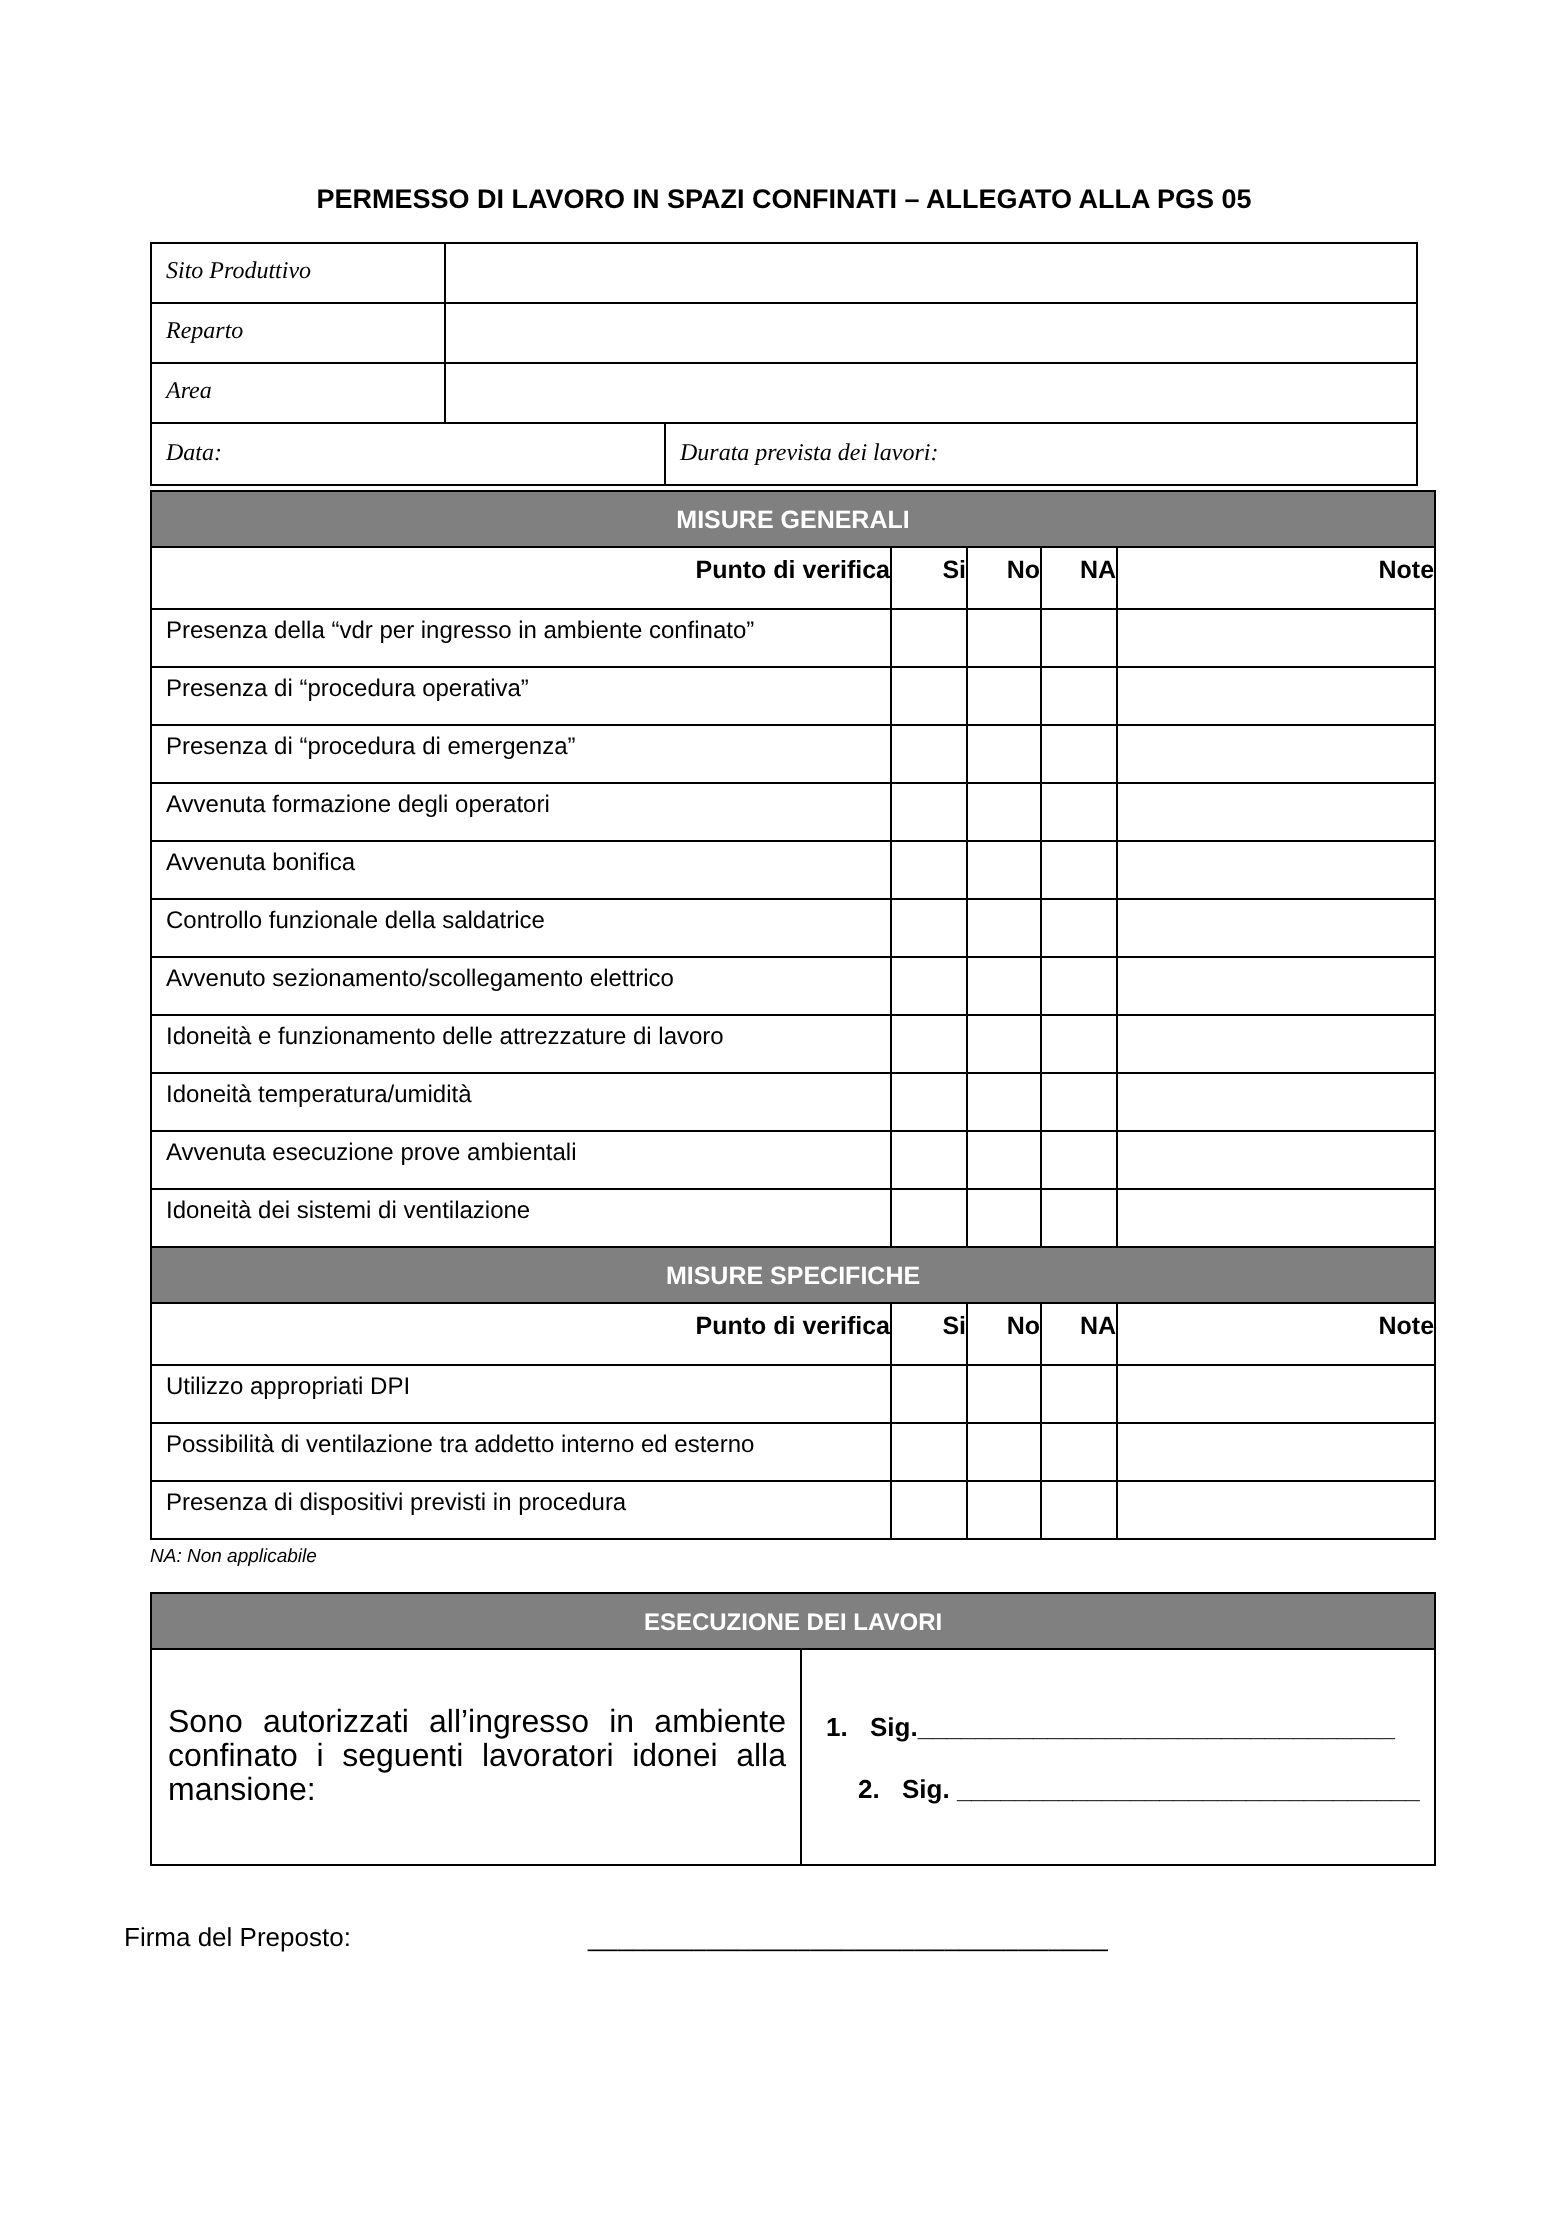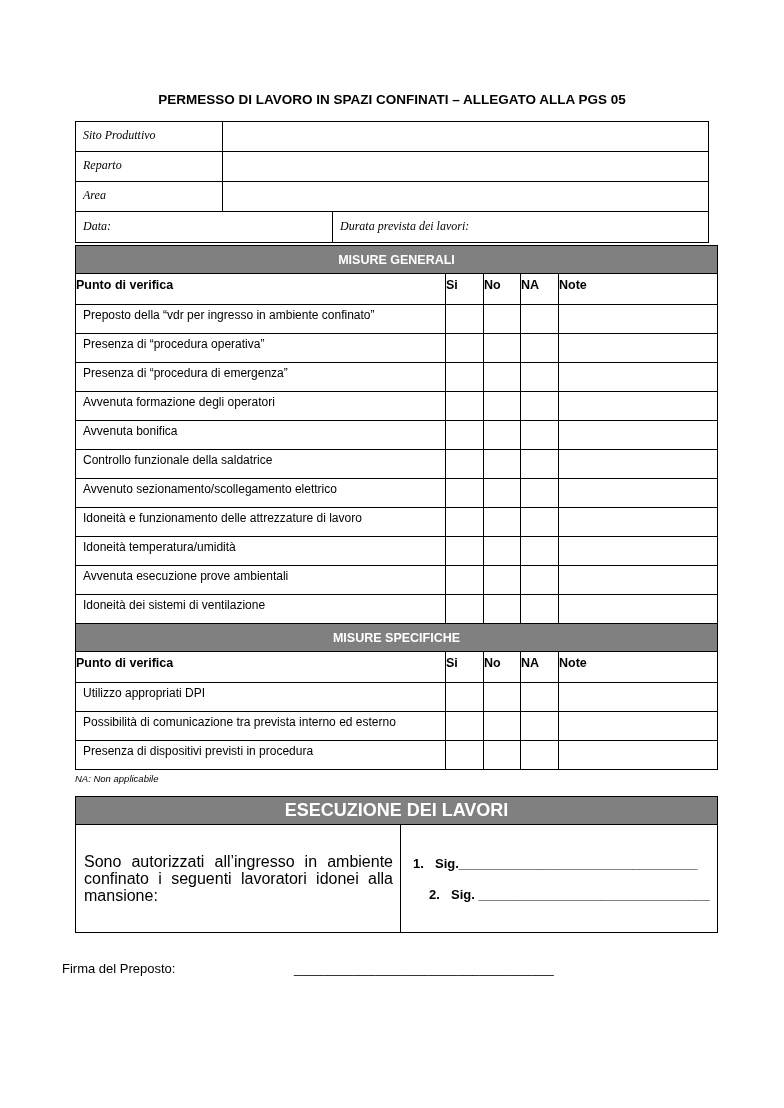--- a/index.html
+++ b/index.html
@@ -31,38 +31,38 @@
   .info-table tr.r { height: 30px; }
   .info-table tr.r-last { height: 31px; }
 
   
   .checklist-table { width: 642px; margin-top: 2px; border: 1.5px solid #000; }
   .checklist-table tr.band td {
     height: 27px; text-align: center; vertical-align: middle;
     font-weight: bold; font-size: 12.5px; padding: 0;
   }
   .checklist-table tr.head td {
-    height: 26px; text-align: left; vertical-align: top;
+    height: 26px; text-align: right; vertical-align: top;
     font-weight: bold; font-size: 12.5px; padding: 4px 0 0 0;
   }
   .checklist-table tr.row { height: 29px; }
   .checklist-table tr.row td { vertical-align: top; font-size: 12px; padding: 0; }
   .checklist-table tr.row td.lbl { text-align: left; padding: 3px 6px 0 7px; }
 
   .footnote {
     margin-top: 3px;
     font-style: italic;
     font-size: 9.5px;
   }
 
   
   .exec-table { width: 642px; margin-top: 12px; border: 1.5px solid #000; }
   .exec-table tr.band td {
     height: 27px; text-align: center; vertical-align: middle;
-    font-weight: bold; font-size: 18px; padding: 0;
+    font-weight: bold; font-size: 12px; padding: 0;
   }
   .exec-table tr.body { height: 108px; }
   .exec-table td.intro {
     font-size: 16px; text-align: justify; vertical-align: middle;
     padding: 0 7px 0 8px; line-height: 17px;
   }
   .exec-table td.sigs { vertical-align: middle; padding: 0 10px 0 12px; }
   .sig-line { font-weight: bold; font-size: 13px; white-space: nowrap; }
   .sig-line + .sig-line { margin-top: 16px; margin-left: 16px; }
   .sig-line .num { display: inline-block; width: 22px; }
@@ -122,21 +122,21 @@
       </tr>
       <tr class="head">
         <td>Punto di verifica</td>
         <td>Si</td>
         <td>No</td>
         <td>NA</td>
         <td>Note</td>
       </tr>
 
       <tr class="row">
-        <td class="lbl">Preposto della “vdr per ingresso in ambiente confinato”</td>
+        <td class="lbl">Presenza della “vdr per ingresso in ambiente confinato”</td>
         <td></td>
         <td></td>
         <td></td>
         <td></td>
       </tr>
       <tr class="row">
         <td class="lbl">Presenza di “procedura operativa”</td>
         <td></td>
         <td></td>
         <td></td>
@@ -218,21 +218,21 @@
       </tr>
 
       <tr class="row">
         <td class="lbl">Utilizzo appropriati DPI</td>
         <td></td>
         <td></td>
         <td></td>
         <td></td>
       </tr>
       <tr class="row">
-        <td class="lbl">Possibilità di comunicazione tra prevista interno ed esterno</td>
+        <td class="lbl">Possibilità di ventilazione tra addetto interno ed esterno</td>
         <td></td>
         <td></td>
         <td></td>
         <td></td>
       </tr>
       <tr class="row">
         <td class="lbl">Presenza di dispositivi previsti in procedura</td>
         <td></td>
         <td></td>
         <td></td>

